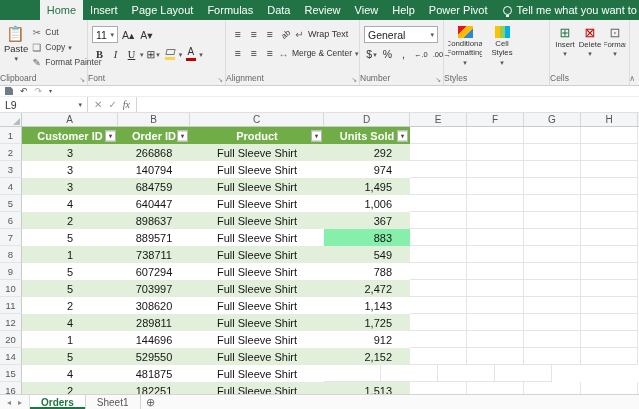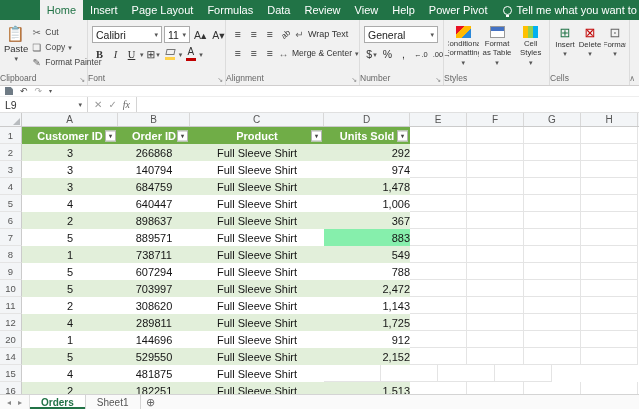--- a/index.html
+++ b/index.html
@@ -88,21 +88,21 @@
   .ch { border-right:1px solid #d8d8d8; display:flex; align-items:center; justify-content:center; flex:0 0 auto; }
 
   
   .grid { position:absolute; top:127px; left:0; right:0; bottom:15px; overflow:hidden; background:#fff; }
   .row { display:flex; height:17px; }
   .rn { width:22px; flex:0 0 auto; background:#f3f5f7; border-right:1px solid #cbcbcb;
         border-bottom:1px solid #e4e4e4; display:flex; align-items:center; justify-content:center;
         font-size:9.5px; color:#555; }
   .cell { display:flex; align-items:center; justify-content:center; font-size:11px; color:#151515;
           flex:0 0 auto; overflow:hidden; white-space:nowrap; }
-  .cell.num { justify-content:flex-end; padding-right:0; }
+  .cell.num { justify-content:flex-end; padding-right:18px; }
   .cell.empty { border-right:1px solid #e4e4e4; border-bottom:1px solid #e4e4e4; background:#fff; }
   .cell.th { background:#70ad47; color:#fff; font-weight:bold; position:relative; font-size:11px; }
   .flt { position:absolute; right:2px; top:50%; transform:translateY(-50%); width:11px; height:11px;
          background:#fff; border:1px solid #b5b5b5; display:flex; align-items:center; justify-content:center;
          font-size:6px; color:#444; line-height:1; }
 
   
   .sheetbar { position:absolute; left:0; right:0; bottom:0; height:15px; background:#fafafa;
               border-top:1px solid #d4d4d4; display:flex; align-items:stretch; font-size:10px; color:#555; }
   .nav { display:flex; align-items:center; gap:7px; padding:0 7px; color:#888; font-size:8px;
@@ -157,24 +157,20 @@
         <span>Format Painter</span>
       </div>
     </div>
     <span class="group-label">Clipboard</span>
     <span class="launcher">↘</span>
   </div>
 
   <div class="group" style="width:138px">
     <div class="vcol">
       <div class="selrow">
-        <div class="select sel-name">
-          <span>Calibri</span>
-          <span class="caret">▾</span>
-        </div>
         <div class="select sel-size">
           <span>11</span>
           <span class="caret">▾</span>
         </div>
         <span class="iconbtn">A▴</span>
         <span class="iconbtn">A▾</span>
       </div>
       <div class="btnrow">
         <span class="iconbtn b">B</span>
         <span class="iconbtn i">I</span>
@@ -247,25 +243,20 @@
       </div>
     </div>
     <span class="group-label">Number</span>
     <span class="launcher">↘</span>
   </div>
 
   <div class="group" style="width:106px">
     <div class="stylebtn">
       <span class="icf icf-cond"></span>
       <span>Conditional Formatting</span>
-      <span class="caret">▾</span>
-    </div>
-    <div class="stylebtn">
-      <span class="icf icf-table"></span>
-      <span>Format as Table</span>
       <span class="caret">▾</span>
     </div>
     <div class="stylebtn">
       <span class="icf icf-styles"></span>
       <span>Cell Styles</span>
       <span class="caret">▾</span>
     </div>
     <span class="group-label">Styles</span>
   </div>
 
@@ -369,21 +360,21 @@
       <div class="cell empty" style="width: 57px;"></div>
       <div class="cell empty" style="width: 57px;"></div>
       <div class="cell empty" style="width: 57px;"></div>
       <div class="cell empty" style="width: 57px;"></div>
     </div>
     <div class="row">
       <div class="rn">4</div>
       <div class="cell data" style="width: 96px; background: rgb(226, 239, 218);">3</div>
       <div class="cell data" style="width: 72px; background: rgb(226, 239, 218);">684759</div>
       <div class="cell data" style="width: 134px; background: rgb(226, 239, 218);">Full Sleeve Shirt</div>
-      <div class="cell data num" style="width: 86px; background: rgb(226, 239, 218);">1,478</div>
+      <div class="cell data num" style="width: 86px; background: rgb(226, 239, 218);">1,495</div>
       <div class="cell empty" style="width: 57px;"></div>
       <div class="cell empty" style="width: 57px;"></div>
       <div class="cell empty" style="width: 57px;"></div>
       <div class="cell empty" style="width: 57px;"></div>
     </div>
     <div class="row">
       <div class="rn">5</div>
       <div class="cell data" style="width: 96px; background: rgb(255, 255, 255);">4</div>
       <div class="cell data" style="width: 72px; background: rgb(255, 255, 255);">640447</div>
       <div class="cell data" style="width: 134px; background: rgb(255, 255, 255);">Full Sleeve Shirt</div>

